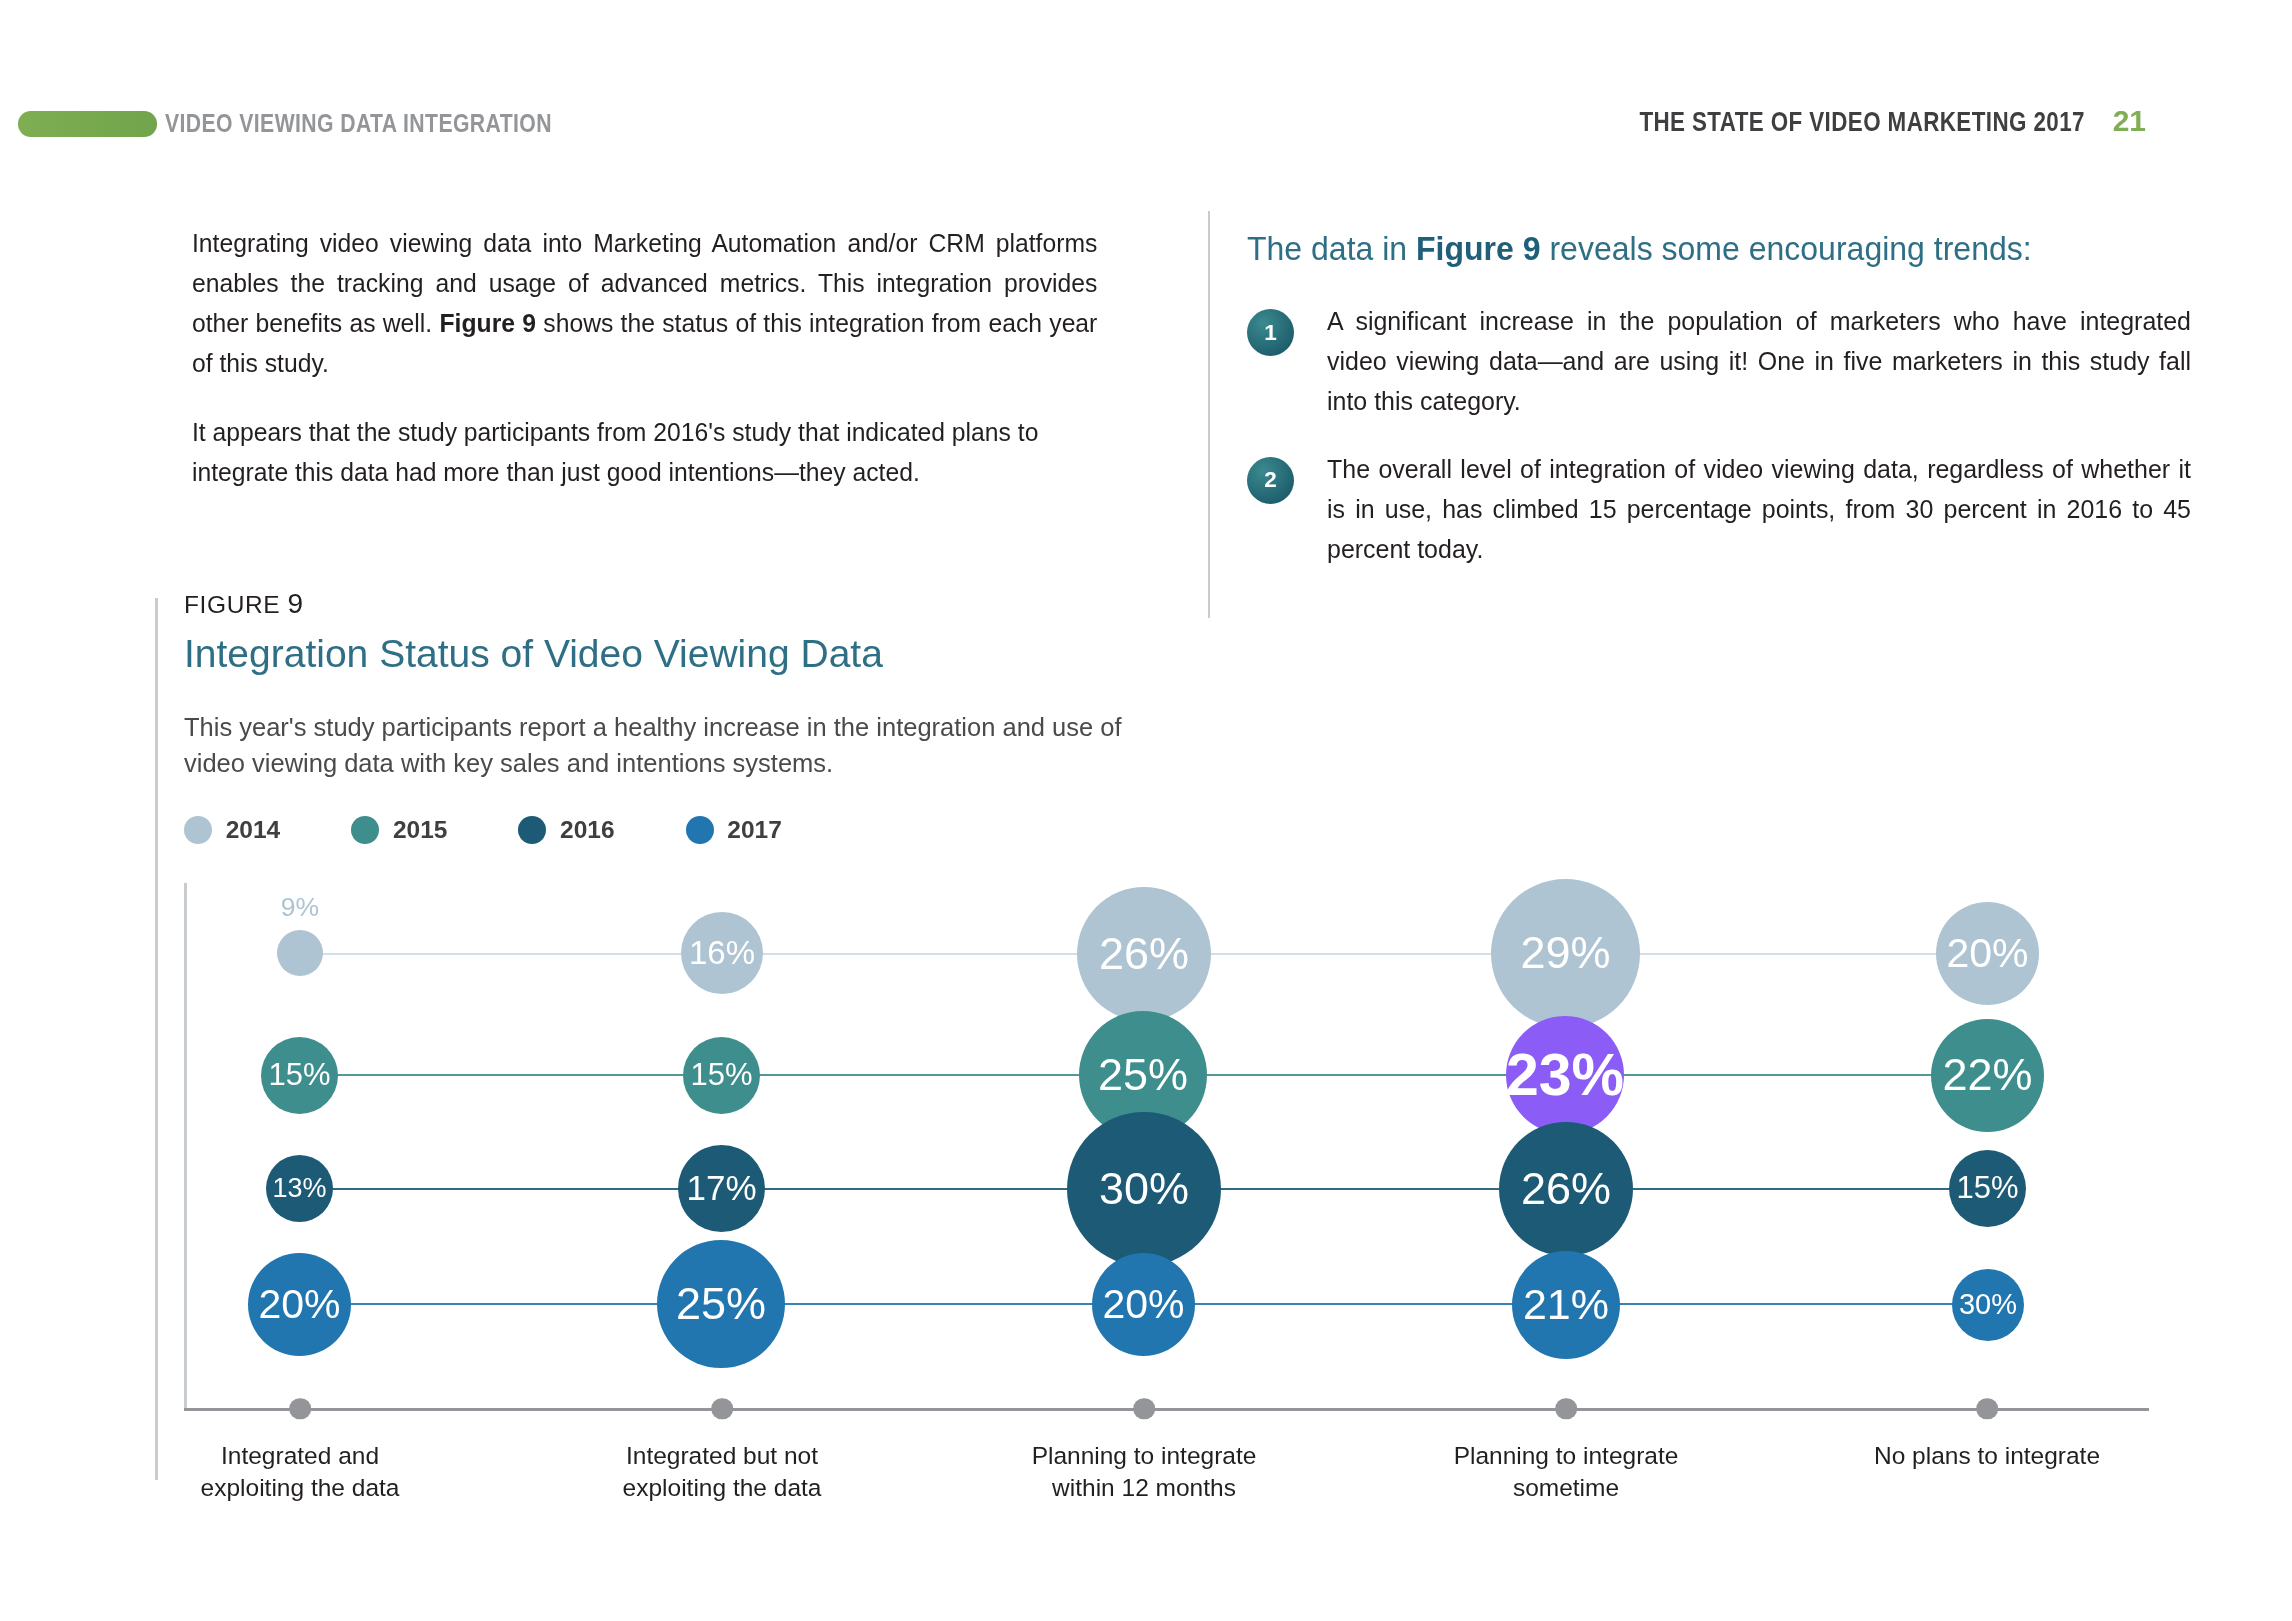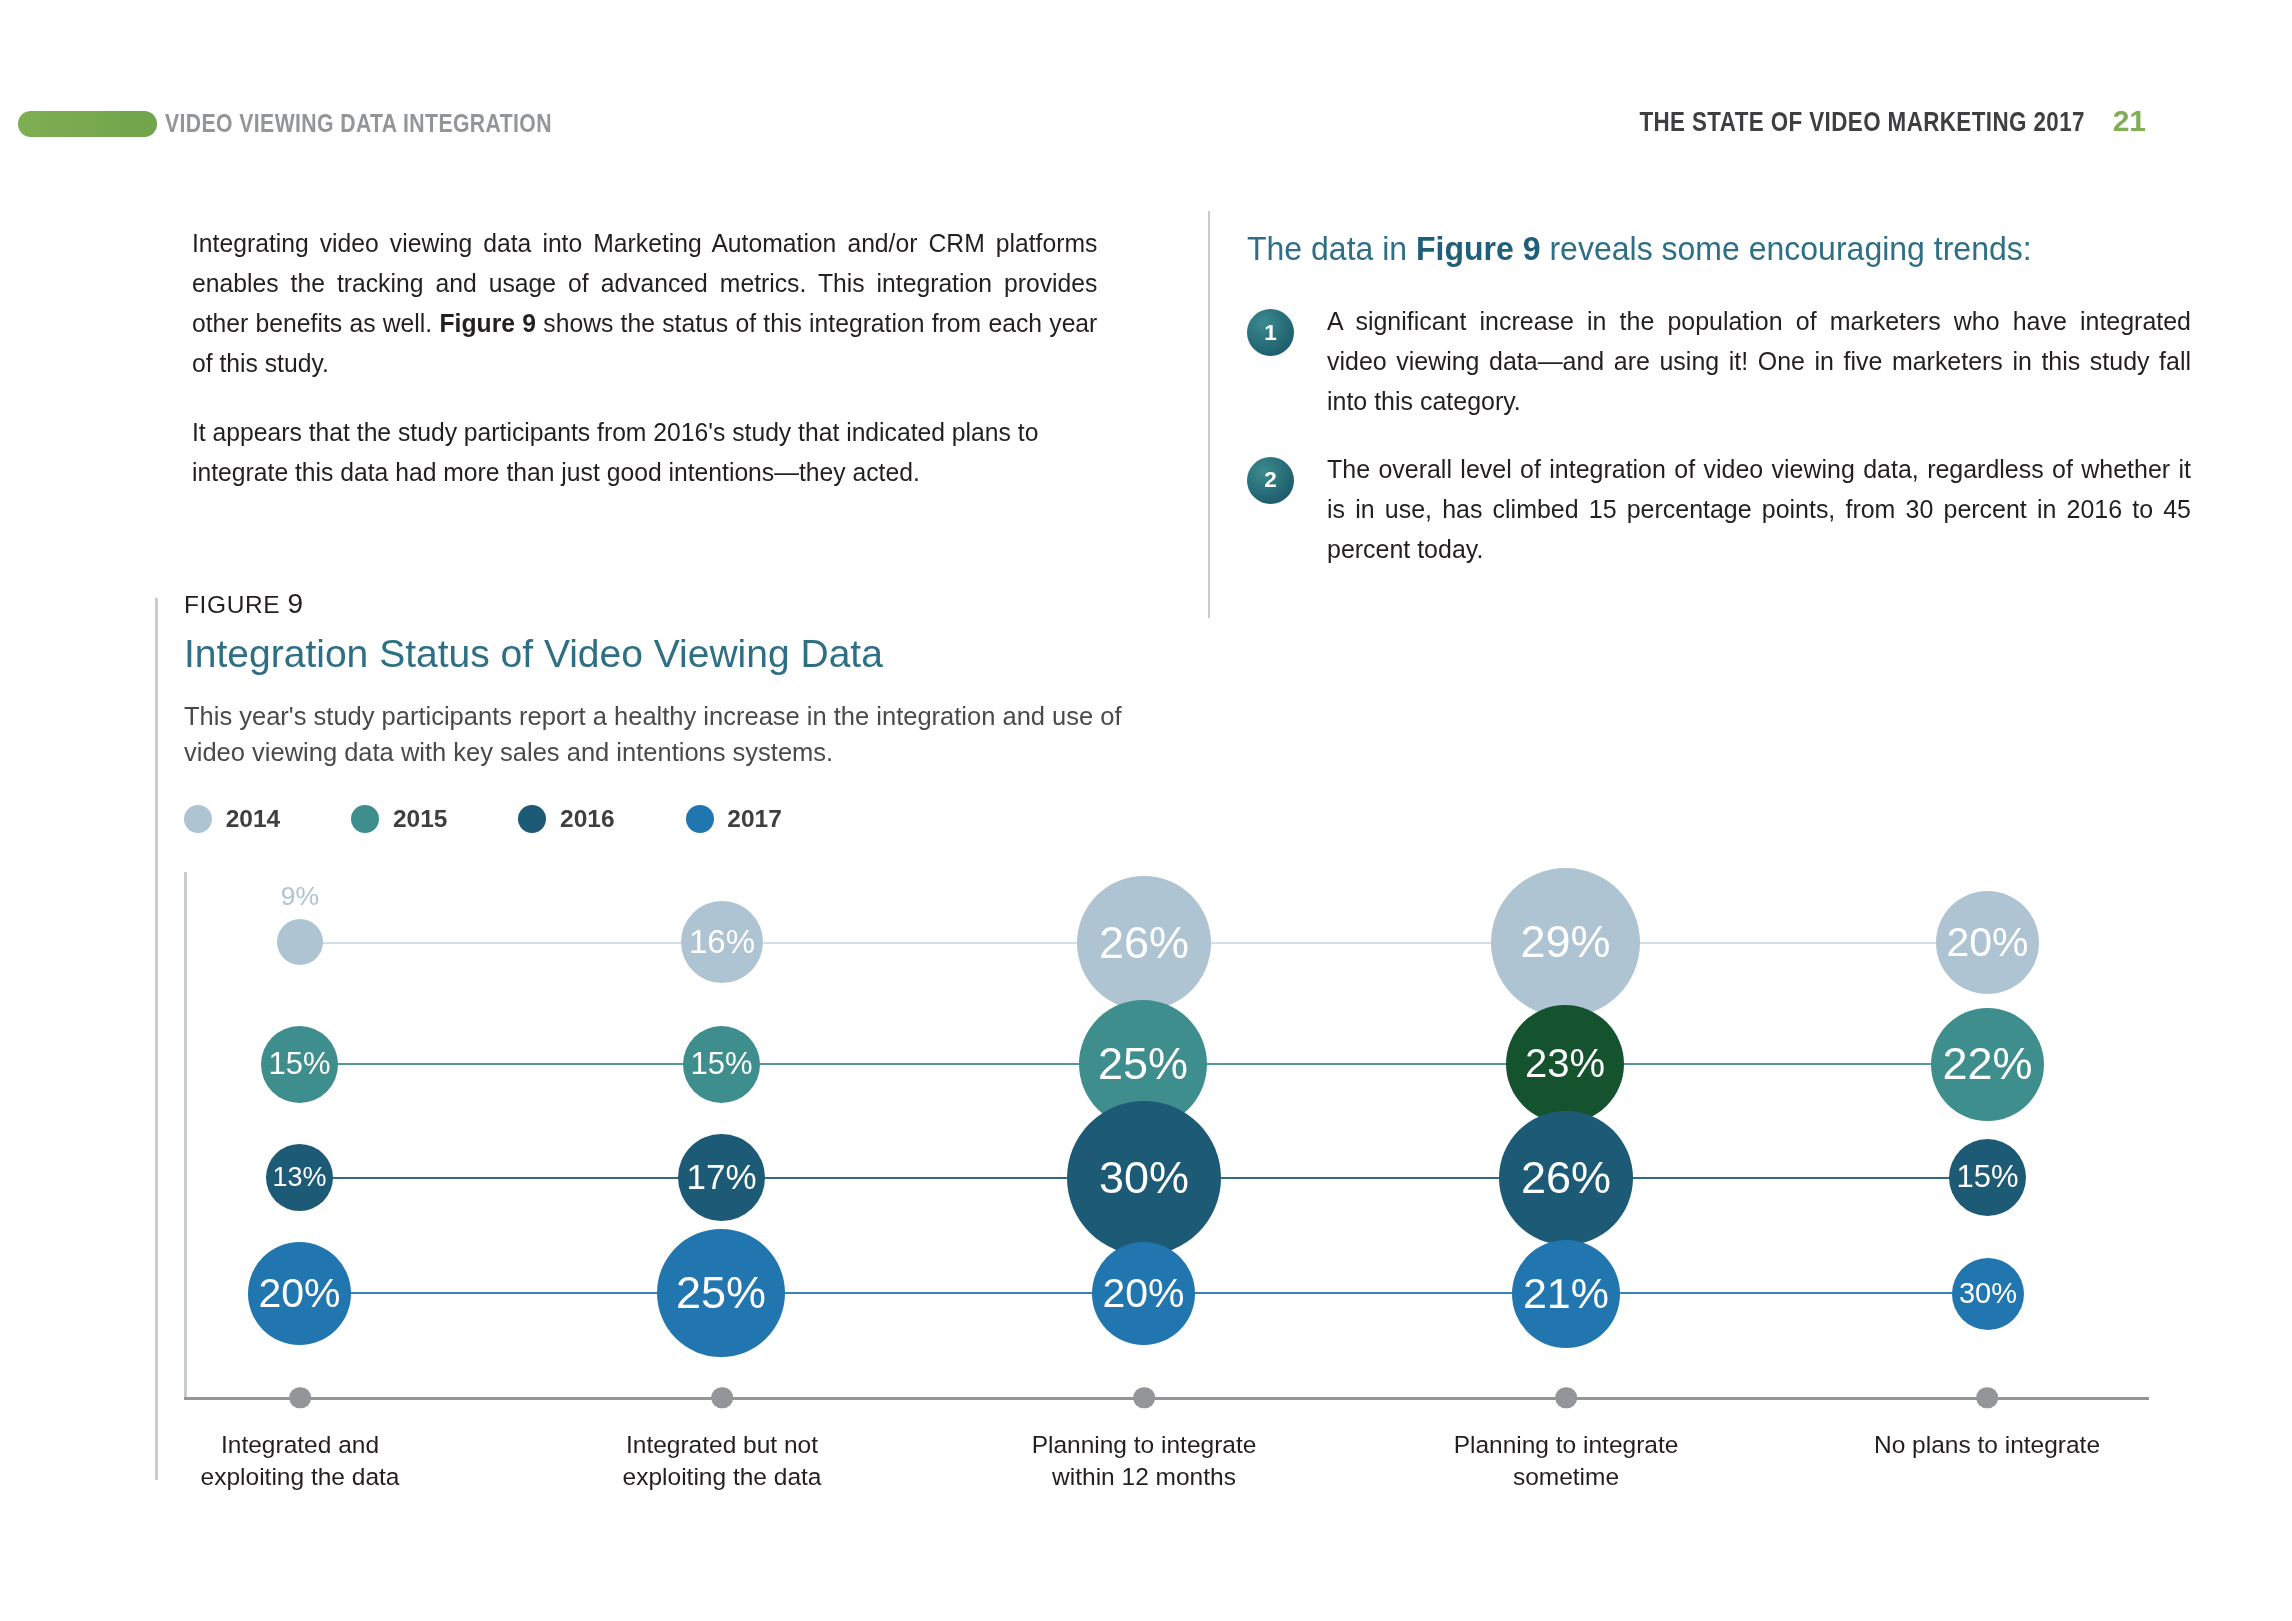--- a/index.html
+++ b/index.html
@@ -80,21 +80,21 @@
   
   .figure { position: absolute; left: 155px; top: 588px; width: 2019px; height: 990px; }
   .fig-rule { position: absolute; left: 0; top: 9.8px; width: 2.9px; height: 882px; background: #c9ccce; }
   .fig-inner { position: absolute; left: 29px; top: 0; width: 1990px; }
 
   .fig-kicker {
     font-size: 24.5px; letter-spacing: 0.6px; color: #231f20; margin-bottom: 11.8px;
     font-family: "Liberation Sans Narrow","Liberation Sans", sans-serif;
   }
   .fig-title {
-    font-size: 39px; color: #2e6f86; margin-bottom: 22px; font-weight: 400;
+    font-size: 39px; color: #2e6f86; margin-bottom: 33px; font-weight: 400;
     font-family: "Liberation Sans Narrow","Liberation Sans", sans-serif;
   }
   .fig-sub {
     font-size: 25.5px; line-height: 36px; color: #4a4a4c; width: 980px;
     font-family: "Liberation Sans Narrow","Liberation Sans", sans-serif;
   }
 
   
   .legend { display: flex; align-items: center; gap: 0; margin-top: 35px; }
   .legend-item { display: flex; align-items: center; margin-right: 71px; }
@@ -198,21 +198,21 @@
           <div class="series-line" style="left: 116px; top: 420px; width: 1688px; background: rgb(33, 118, 176); opacity: 0.9;"></div>
           <div class="bubble" style="width: 46px; height: 46px; left: 93px; top: 47px; background: rgb(174, 196, 210); font-size: 21.6px;"></div>
           <div class="ext-label" style="left: 116px; top: 40px; color: rgb(174, 196, 210);">9%</div>
           <div class="bubble" style="width: 82px; height: 82px; left: 497px; top: 29.5px; background: rgb(174, 196, 210); font-size: 33px;">16%</div>
           <div class="bubble" style="width: 134px; height: 134px; left: 893px; top: 3.8px; background: rgb(174, 196, 210); font-size: 45px;">26%</div>
           <div class="bubble" style="width: 149px; height: 149px; left: 1307px; top: -3.9px; background: rgb(174, 196, 210); font-size: 45px;">29%</div>
           <div class="bubble" style="width: 103px; height: 103px; left: 1752px; top: 19px; background: rgb(174, 196, 210); font-size: 41px;">20%</div>
           <div class="bubble" style="width: 77px; height: 77px; left: 77px; top: 154px; background: rgb(61, 142, 140); font-size: 31px;">15%</div>
           <div class="bubble" style="width: 77px; height: 77px; left: 499px; top: 154px; background: rgb(61, 142, 140); font-size: 31px;">15%</div>
           <div class="bubble" style="width: 128px; height: 128px; left: 895px; top: 128px; background: rgb(61, 142, 140); font-size: 45px;">25%</div>
-          <div class="bubble" style="width: 118px; height: 118px; left: 1322px; top: 133px; background: #14532d; font-size: 40px;">23%</div>
+          <div class="bubble" style="width: 118px; height: 118px; left: 1322px; top: 133px; background: #8b5cf6; font-size: 59px; font-weight: bold;">23%</div>
           <div class="bubble" style="width: 113px; height: 113px; left: 1747px; top: 136px; background: rgb(61, 142, 140); font-size: 45px;">22%</div>
           <div class="bubble" style="width: 67px; height: 67px; left: 82px; top: 272px; background: rgb(29, 90, 117); font-size: 27px;">13%</div>
           <div class="bubble" style="width: 87px; height: 87px; left: 494px; top: 262px; background: rgb(29, 90, 117); font-size: 35px;">17%</div>
           <div class="bubble" style="width: 154px; height: 154px; left: 883px; top: 229px; background: rgb(29, 90, 117); font-size: 45px;">30%</div>
           <div class="bubble" style="width: 134px; height: 134px; left: 1315px; top: 239px; background: rgb(29, 90, 117); font-size: 45px;">26%</div>
           <div class="bubble" style="width: 77px; height: 77px; left: 1765px; top: 267px; background: rgb(29, 90, 117); font-size: 31px;">15%</div>
           <div class="bubble" style="width: 103px; height: 103px; left: 64px; top: 370px; background: rgb(33, 118, 176); font-size: 41px;">20%</div>
           <div class="bubble" style="width: 128px; height: 128px; left: 473px; top: 357px; background: rgb(33, 118, 176); font-size: 45px;">25%</div>
           <div class="bubble" style="width: 103px; height: 103px; left: 908px; top: 370px; background: rgb(33, 118, 176); font-size: 41px;">20%</div>
           <div class="bubble" style="width: 108px; height: 108px; left: 1328px; top: 368px; background: rgb(33, 118, 176); font-size: 43px;">21%</div>

